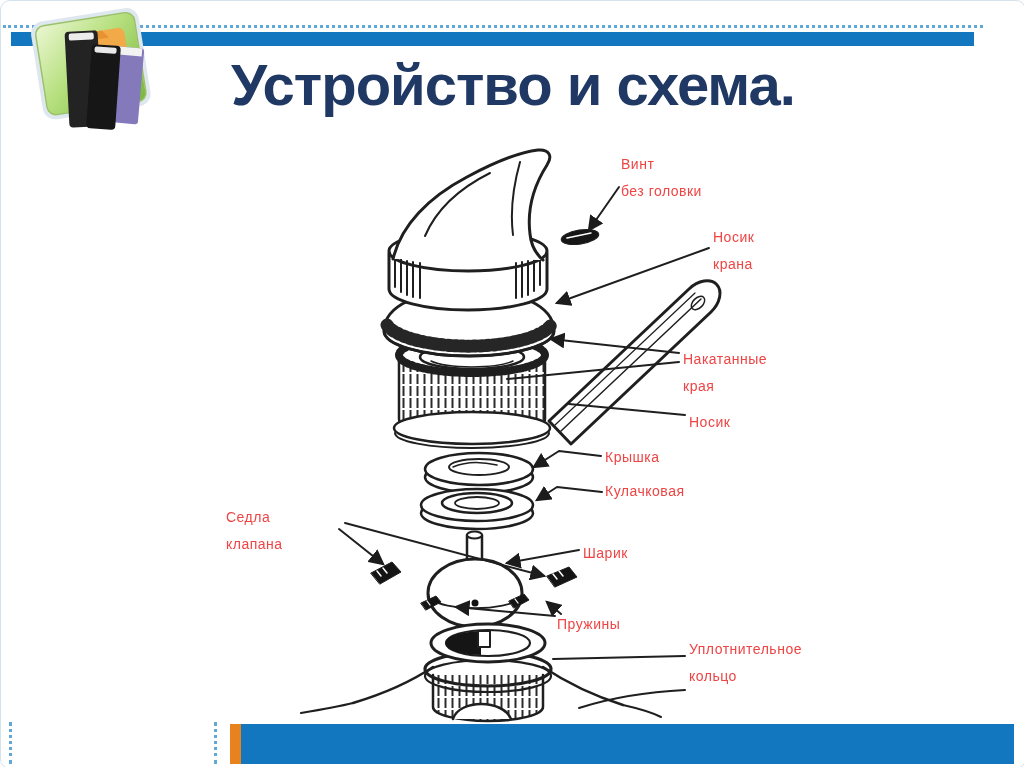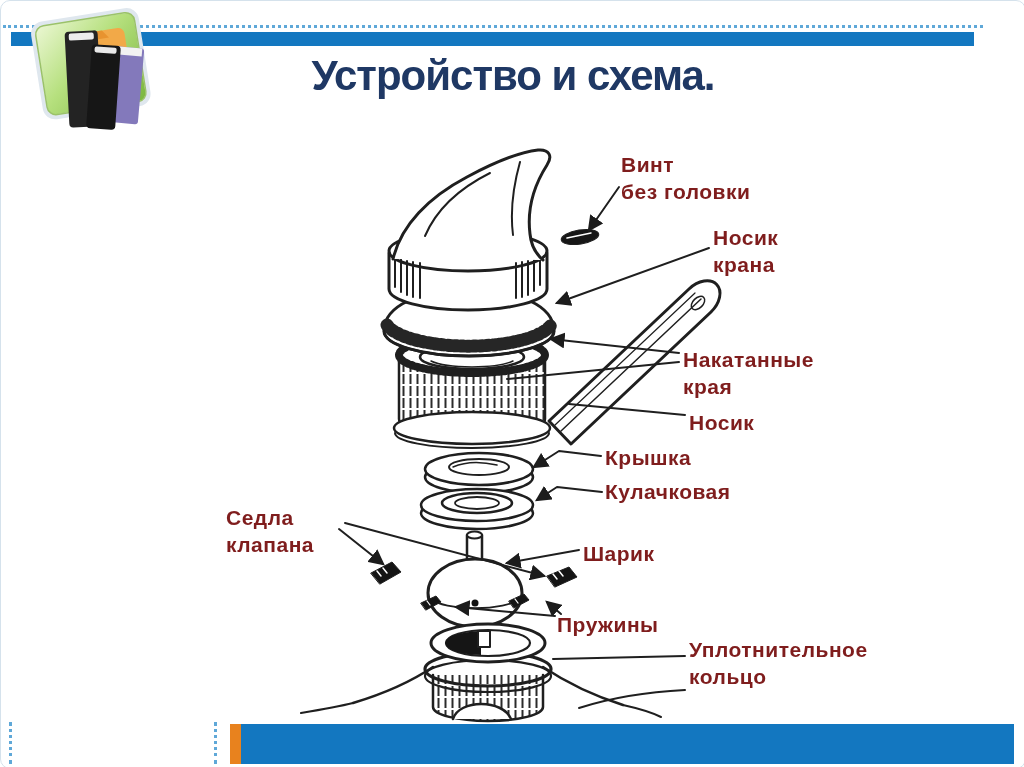--- a/index.html
+++ b/index.html
@@ -3,25 +3,25 @@
 <meta charset="utf-8">
 <style>
   html,body{margin:0;padding:0;background:#fff;}
   .slide{position:relative;width:1024px;height:767px;background:#ffffff;
          border:1px solid #d5e2ec;border-radius:10px;overflow:hidden;
          font-family:"Liberation Sans",sans-serif;}
   .dotted-top{position:absolute;left:2px;top:24px;width:980px;height:0;
               border-top:3px dotted #5fa8d8;}
   .bar-top{position:absolute;left:10px;top:31px;width:963px;height:14px;background:#1377c0;}
   .title{position:absolute;left:0;right:0;top:52px;margin:0;text-align:center;
-         font-weight:600;font-size:42px;line-height:1.1;letter-spacing:-1px;color:#1f3864;}
+         font-weight:600;font-size:58px;line-height:1.1;letter-spacing:-1px;color:#1f3864;}
   .logo{position:absolute;left:26px;top:0;}
   .diagram{position:absolute;left:0;top:0;width:1024px;height:767px;}
-  .label{position:absolute;font-weight:700;font-size:21px;line-height:27px;
-         letter-spacing:.5px;color:#7f1d1d;white-space:nowrap;}
+  .label{position:absolute;font-weight:400;font-size:14px;line-height:27px;
+         letter-spacing:.5px;color:#ef4444;white-space:nowrap;}
   .ln{display:block;}
   .vdot{position:absolute;top:721px;height:42px;width:0;border-left:3px dotted #5fa8d8;}
   .stripe-orange{position:absolute;left:229px;top:723px;width:11px;height:40px;background:#e8821e;}
   .bar-bottom{position:absolute;left:240px;top:723px;width:773px;height:40px;background:#1377c0;}
 </style>
 </head>
 <body>
 
 <div class="slide">
 

